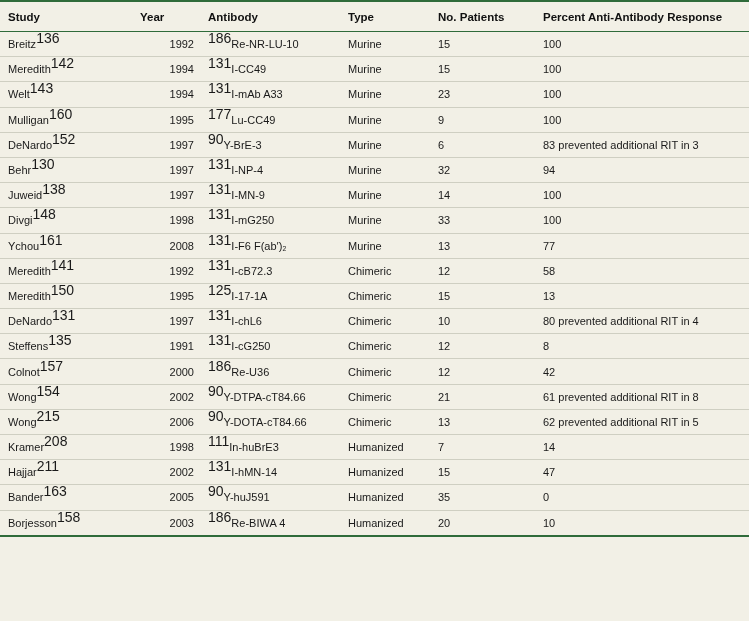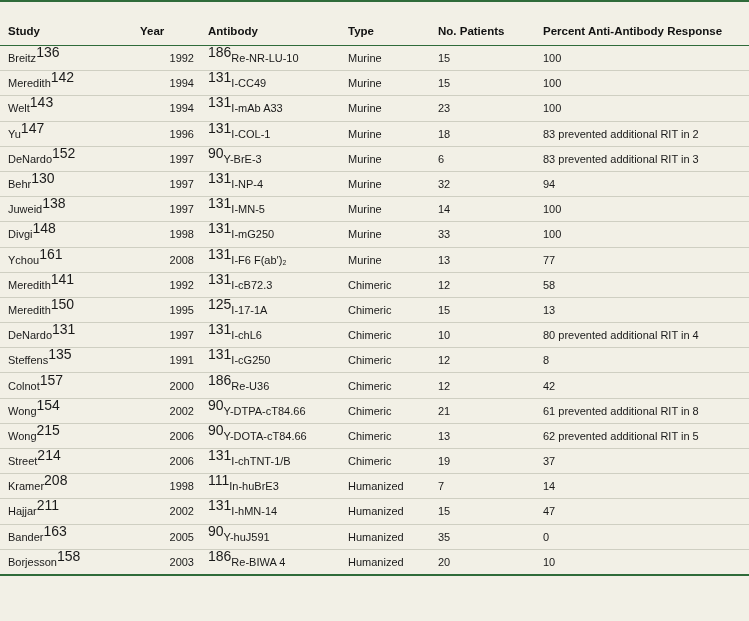--- a/index.html
+++ b/index.html
@@ -22,21 +22,21 @@
   table.data-table {
     border-collapse: collapse;
     width: 749px;
     table-layout: fixed;
   }
   table.data-table thead th {
     font-family: "Liberation Sans", sans-serif;
     font-size: 11.5px;
     font-weight: bold;
     text-align: left;
-    padding: 23px 6px 8px 8px;
+    padding: 9px 6px 8px 8px;
     border-top: 2px solid #2f6b3a;
     border-bottom: 1.5px solid #2f6b3a;
     color: #111;
     vertical-align: bottom;
     white-space: nowrap;
   }
   table.data-table tbody td {
     font-family: "Liberation Sans", sans-serif;
     font-size: 11px;
     padding: 6.1px 6px 6.1px 8px;
@@ -106,47 +106,47 @@
         </tr>
         <tr>
           <td class="cell-study"><span>Welt</span><sup>143</sup></td>
           <td class="cell-year">1994</td>
           <td class="cell-antibody"><sup>131</sup><span>I-mAb A33</span></td>
           <td class="cell-type">Murine</td>
           <td class="cell-patients">23</td>
           <td class="cell-response">100</td>
         </tr>
         <tr>
-          <td class="cell-study"><span>Yu</span><sup>147</sup></td>
-          <td class="cell-year">1996</td>
-          <td class="cell-antibody"><sup>131</sup><span>I-COL-1</span></td>
-          <td class="cell-type">Murine</td>
-          <td class="cell-patients">18</td>
-          <td class="cell-response">83 prevented additional RIT in 2</td>
+          <td class="cell-study"><span>Mulligan</span><sup>160</sup></td>
+          <td class="cell-year">1995</td>
+          <td class="cell-antibody"><sup>177</sup><span>Lu-CC49</span></td>
+          <td class="cell-type">Murine</td>
+          <td class="cell-patients">9</td>
+          <td class="cell-response">100</td>
         </tr>
         <tr>
           <td class="cell-study"><span>DeNardo</span><sup>152</sup></td>
           <td class="cell-year">1997</td>
           <td class="cell-antibody"><sup>90</sup><span>Y-BrE-3</span></td>
           <td class="cell-type">Murine</td>
           <td class="cell-patients">6</td>
           <td class="cell-response">83 prevented additional RIT in 3</td>
         </tr>
         <tr>
           <td class="cell-study"><span>Behr</span><sup>130</sup></td>
           <td class="cell-year">1997</td>
           <td class="cell-antibody"><sup>131</sup><span>I-NP-4</span></td>
           <td class="cell-type">Murine</td>
           <td class="cell-patients">32</td>
           <td class="cell-response">94</td>
         </tr>
         <tr>
           <td class="cell-study"><span>Juweid</span><sup>138</sup></td>
           <td class="cell-year">1997</td>
-          <td class="cell-antibody"><sup>131</sup><span>I-MN-5</span></td>
+          <td class="cell-antibody"><sup>131</sup><span>I-MN-9</span></td>
           <td class="cell-type">Murine</td>
           <td class="cell-patients">14</td>
           <td class="cell-response">100</td>
         </tr>
         <tr>
           <td class="cell-study"><span>Divgi</span><sup>148</sup></td>
           <td class="cell-year">1998</td>
           <td class="cell-antibody"><sup>131</sup><span>I-mG250</span></td>
           <td class="cell-type">Murine</td>
           <td class="cell-patients">33</td>
@@ -210,28 +210,20 @@
         </tr>
         <tr>
           <td class="cell-study"><span>Wong</span><sup>215</sup></td>
           <td class="cell-year">2006</td>
           <td class="cell-antibody"><sup>90</sup><span>Y-DOTA-cT84.66</span></td>
           <td class="cell-type">Chimeric</td>
           <td class="cell-patients">13</td>
           <td class="cell-response">62 prevented additional RIT in 5</td>
         </tr>
         <tr>
-          <td class="cell-study"><span>Street</span><sup>214</sup></td>
-          <td class="cell-year">2006</td>
-          <td class="cell-antibody"><sup>131</sup><span>I-chTNT-1/B</span></td>
-          <td class="cell-type">Chimeric</td>
-          <td class="cell-patients">19</td>
-          <td class="cell-response">37</td>
-        </tr>
-        <tr>
           <td class="cell-study"><span>Kramer</span><sup>208</sup></td>
           <td class="cell-year">1998</td>
           <td class="cell-antibody"><sup>111</sup><span>In-huBrE3</span></td>
           <td class="cell-type">Humanized</td>
           <td class="cell-patients">7</td>
           <td class="cell-response">14</td>
         </tr>
         <tr>
           <td class="cell-study"><span>Hajjar</span><sup>211</sup></td>
           <td class="cell-year">2002</td>

